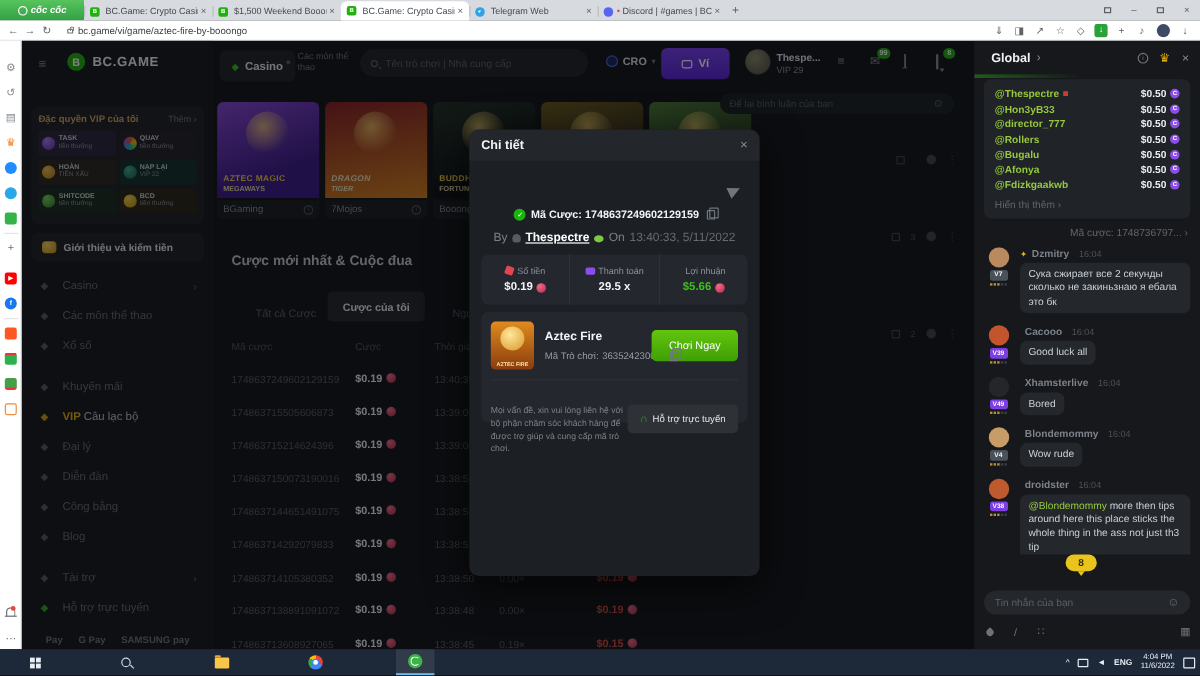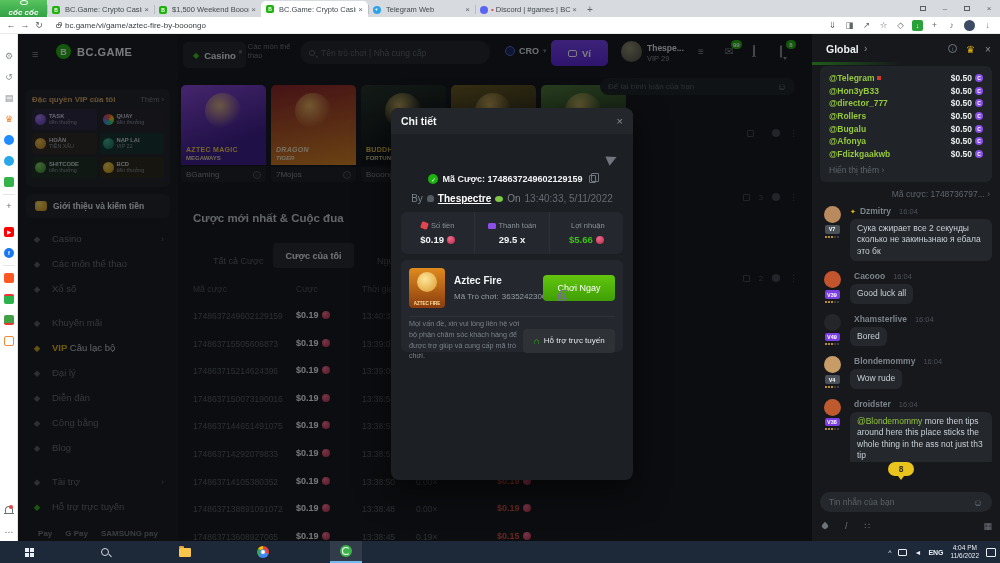--- a/index.html
+++ b/index.html
@@ -2,22 +2,22 @@
 <html><head>
 <meta charset="utf-8">
 <style>
   html,body{margin:0;padding:0;background:#0b0c0e;}
   *{box-sizing:border-box;}
   .stage{position:relative;width:1000px;height:563px;overflow:hidden;background:#131417;
          font-family:"Liberation Sans","DejaVu Sans",sans-serif;-webkit-font-smoothing:antialiased;}
 
   
   .tabstrip{position:absolute;left:0;top:0;width:1000px;height:17px;background:#d7dbdf;display:flex;align-items:flex-end;}
-  .cc-btn{width:47px;height:17px;background:linear-gradient(#57c45e,#33a044);display:flex;align-items:center;justify-content:center;gap:3px;
-          color:#fff;font-size:8px;font-weight:bold;font-style:italic;flex-direction:column;}
+  .cc-btn{width:70px;height:17px;background:linear-gradient(#57c45e,#33a044);display:flex;align-items:center;justify-content:center;gap:3px;
+          color:#fff;font-size:8px;font-weight:bold;font-style:italic;}
   .cc-ring{width:8px;height:8px;border:1.5px solid #fff;border-radius:50%;}
   .tab{width:107px;height:15px;display:flex;align-items:center;padding:0 5px;font-size:7.5px;color:#44494d;position:relative;cursor:default;}
   .tab[data-active="true"]{background:#fff;border-radius:5px 5px 0 0;height:16px;}
   .tab .sep{position:absolute;left:0;top:3px;bottom:3px;width:1px;background:#b9bec3;}
   .ttl{flex:1;overflow:hidden;white-space:nowrap;}
   .tx{font-size:8px;color:#5f6368;margin-left:2px;flex:none;}
   .pre{color:#e04545;font-size:8px;margin-right:2px;flex:none;}
   .fav{width:8px;height:8px;border-radius:2px;margin-right:3px;flex:none;display:flex;align-items:center;justify-content:center;color:#fff;font-size:5px;font-weight:bold;}
   .fav[data-variant="bcgame"]{background:#1fb10c;}
   .fav[data-variant="bcgame"]::before{content:"B";}
@@ -190,21 +190,21 @@
   .gc-row1{display:flex;align-items:center;}
   .gthumb{width:36px;height:40px;border-radius:4px;background:linear-gradient(#e08a1e,#8a3c0e);position:relative;flex:none;overflow:hidden;}
   .gthumb::before{content:"";position:absolute;left:8px;top:4px;width:20px;height:20px;border-radius:50%;background:radial-gradient(circle at 40% 35%,#ffe79a,#d9962a);}
   .gthumb i{position:absolute;left:0;right:0;bottom:2px;text-align:center;font-size:4.5px;font-weight:bold;font-style:normal;color:#ffe3a0;}
   .gc-mid{margin-left:9px;min-width:0;}
   .gc-name{font-size:10px;font-weight:bold;color:#f2f4f6;}
   .gc-id{margin-top:6px;display:flex;align-items:center;gap:3px;font-size:8px;color:#969da4;white-space:nowrap;}
   .play{margin-left:auto;width:72px;height:26px;border-radius:4px;background:linear-gradient(#62c50e,#3f9f05);
         display:flex;align-items:center;justify-content:center;font-size:9px;font-weight:normal;color:#fff;flex:none;}
   .gc-div{border-top:1px solid #2e3237;margin-top:8px;}
-  .gc-row2{display:flex;margin-top:2px;align-items:center;}
+  .gc-row2{display:flex;margin-top:20px;}
   .note{width:120px;font-size:7.2px;line-height:1.5;color:#7b828a;}
   .sup-btn{margin-left:auto;width:92px;height:24px;background:#2e3237;border-radius:4px;display:flex;align-items:center;justify-content:center;gap:4px;
            font-size:8px;color:#e3e7ea;flex:none;}
   .hs{color:#2fae17;font-weight:bold;font-size:9px;}
 
   
   .chat{position:absolute;left:794px;top:0;width:188px;height:507px;background:#16181c;z-index:6;}
   .ch-glow{position:absolute;left:0;top:28px;width:90px;height:3px;background:linear-gradient(90deg,rgba(45,193,23,0.4),rgba(45,193,23,0));}
   .ch-room{position:absolute;left:14px;top:9px;font-size:10.5px;font-weight:bold;color:#eef1f3;}
   .ch-chev{position:absolute;left:52px;top:9px;font-size:10px;color:#8b9196;}
@@ -877,21 +877,21 @@
           <span class="ch-info">i</span>
         </span>
       <span class="ch-ic ch-troph" style="left:154px;">♛</span>
       <span class="ch-ic" style="left:173px;">×</span>
 
       <div class="tips">
         <div>
 
             <div class="tip">
               <span class="tname">
-                <span>@Telegram</span>
+                <span>@Thespectre</span>
                 <span class="tdot" data-dot="1"></span>
               </span>
               <span class="tamt">
                 <span>$0.50</span>
                 <span class="coin"></span>
               </span>
             </div>
 
             <div class="tip">
               <span class="tname">

